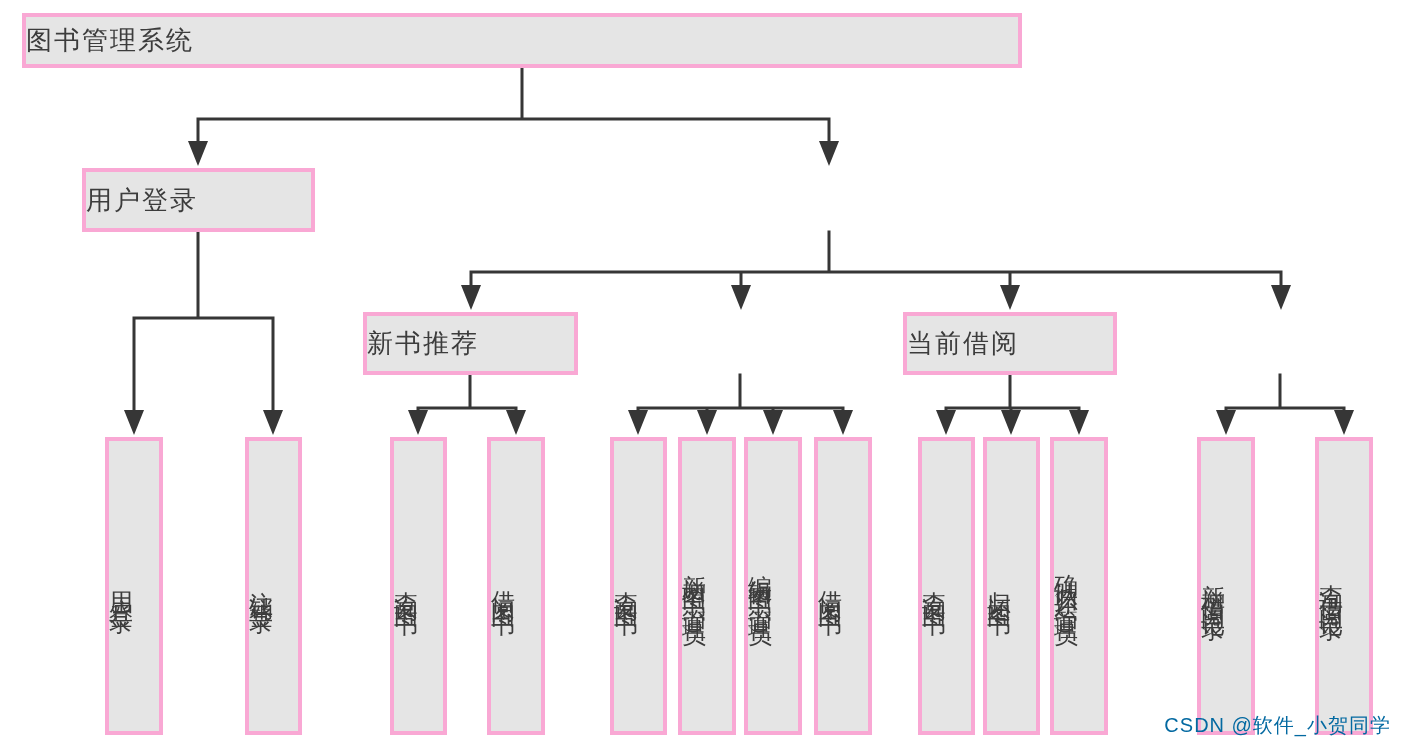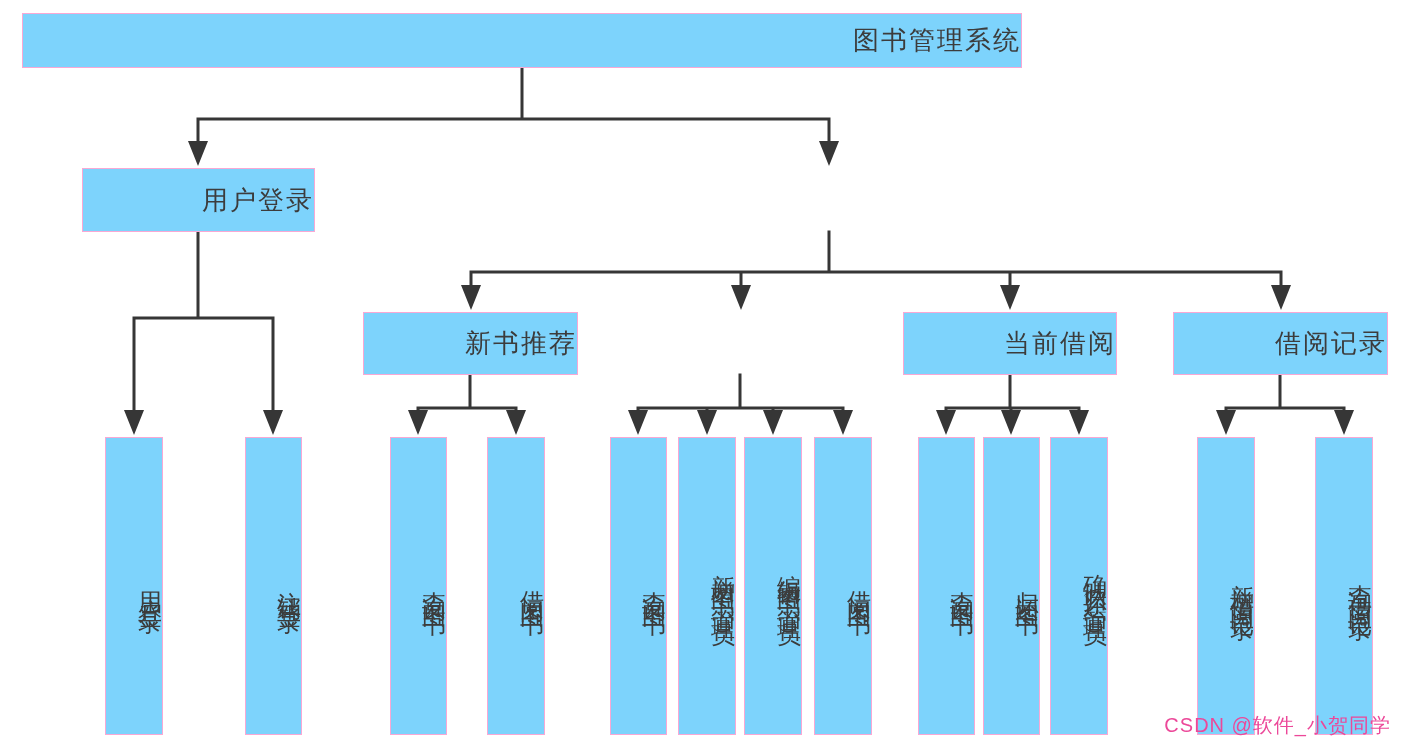--- a/index.html
+++ b/index.html
@@ -7,38 +7,38 @@
     position:relative;
     width:1405px; height:747px;
     background:#ffffff;
     font-family:"Liberation Sans","DejaVu Sans",sans-serif;
     overflow:hidden;
   }
   svg.connectors { position:absolute; left:0; top:0; width:1405px; height:747px; }
   .box {
     position:absolute;
     box-sizing:border-box;
-    border:1px solid #f9a8d4;
-    background:#7dd3fc;
-    display:flex; align-items:center; justify-content:flex-end;
+    border:4px solid #f9a8d4;
+    background:#e5e5e5;
+    display:flex; align-items:center; justify-content:flex-start;
     color:#3c3c3c;
   }
   .hbox { font-size:26px; letter-spacing:2px; }
   .vbox span {
     writing-mode:vertical-rl;
     text-orientation:mixed;
     font-size:24px;
     line-height:1;
     letter-spacing:7px;
   }
   .watermark {
     position:absolute;
     right:14px; bottom:8px;
     font-size:20px;
-    color:#ec4899;
+    color:#0369a1;
     letter-spacing:1px;
     z-index:5;
     pointer-events:none;
   }
 </style>
 </head>
 <body>
 
 <div class="stage">
 
@@ -89,23 +89,20 @@
   <div class="box hbox" style="left:82px;top:168px;width:233px;height:64px;">
     <span>用户登录</span>
   </div>
 
   <div class="box hbox" style="left:363px;top:312px;width:215px;height:63px;font-family:Liberation Serif, serif;">
     <span>新书推荐</span>
   </div>
   <div class="box hbox" style="left:903px;top:312px;width:214px;height:63px;">
     <span>当前借阅</span>
   </div>
-  <div class="box hbox" style="left:1173px;top:312px;width:215px;height:63px;">
-    <span>借阅记录</span>
-  </div>
 
   <div class="box vbox" style="left:105px;top:437px;width:58px;height:298px;">
     <span>用户登录</span>
   </div>
   <div class="box vbox" style="left:245px;top:437px;width:57px;height:298px;">
     <span>注销登录</span>
   </div>
 
   <div class="box vbox" style="left:390px;top:437px;width:57px;height:298px;">
     <span>查询图书</span>

